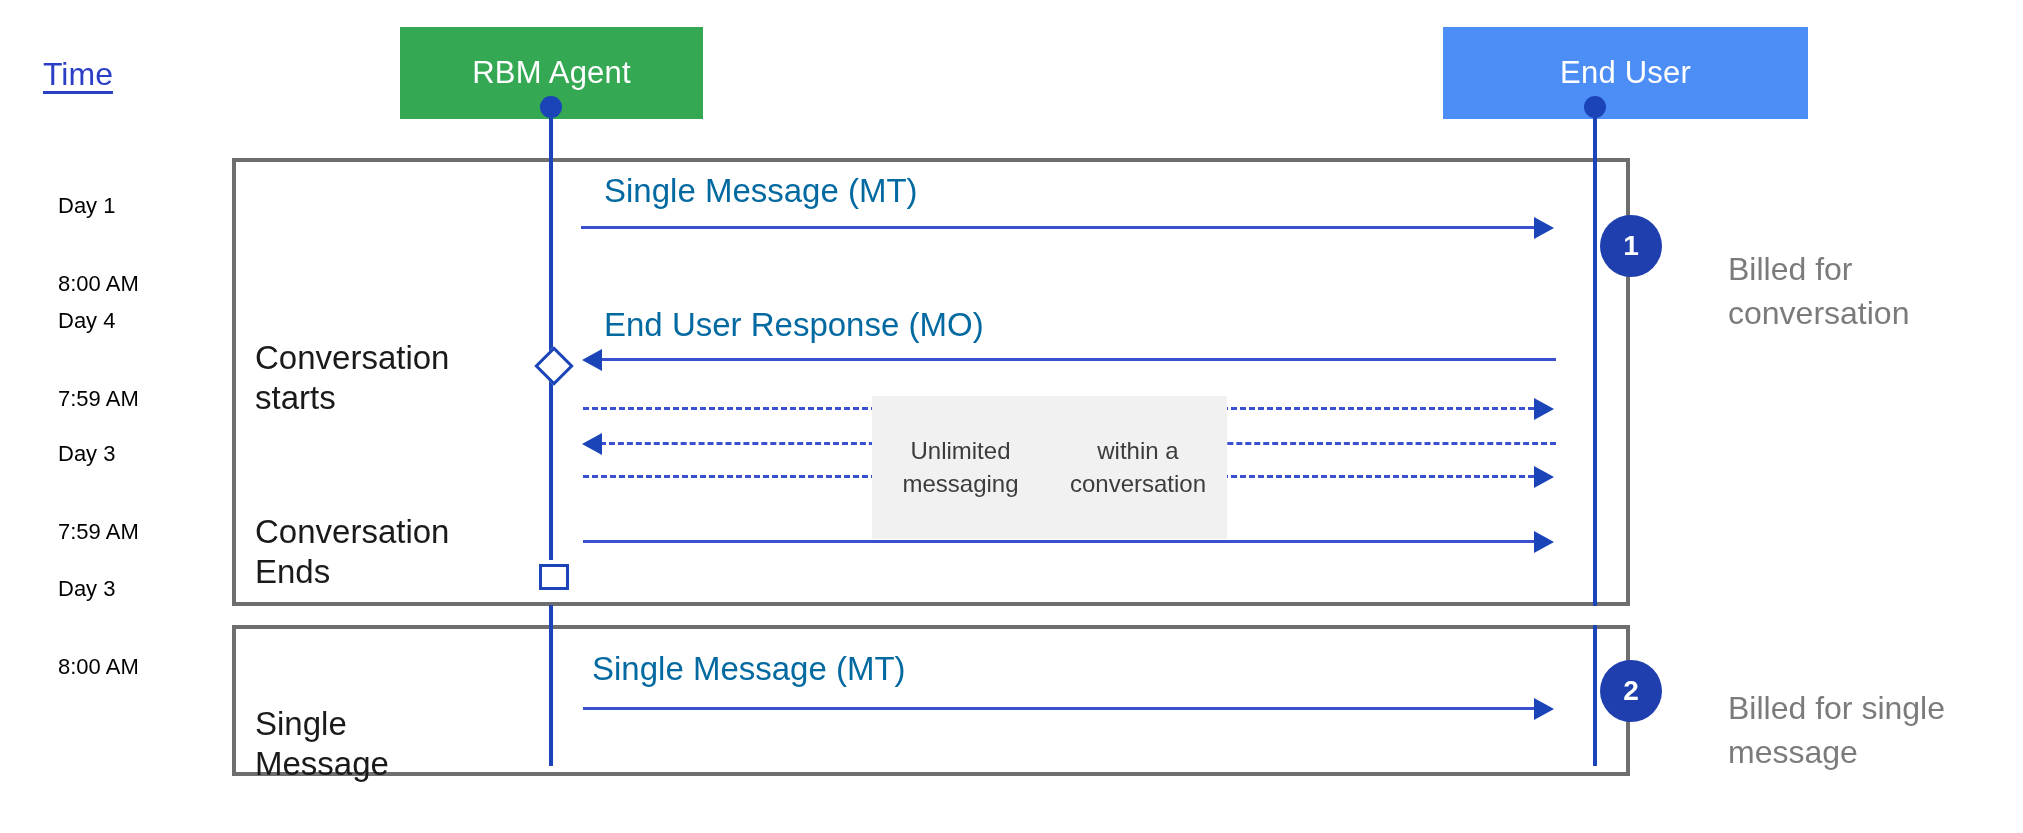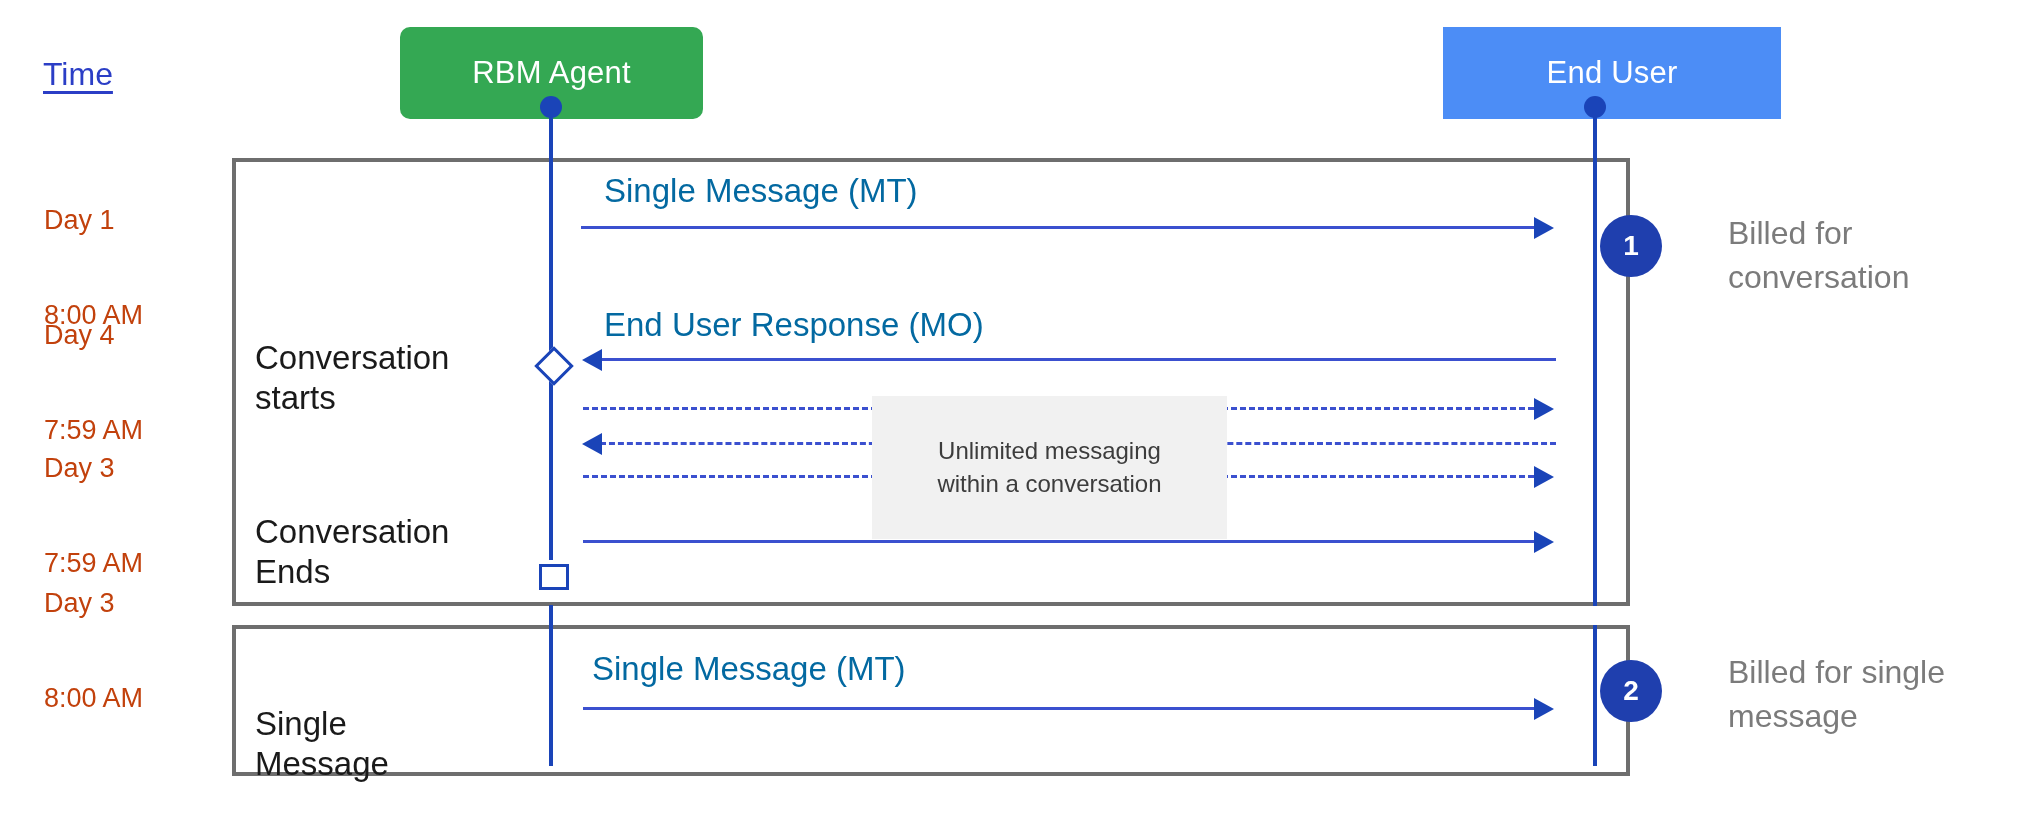--- a/index.html
+++ b/index.html
@@ -9,66 +9,66 @@
     -webkit-font-smoothing:antialiased;
   }
   #stage{position:absolute;left:0;top:0;width:2023px;height:833px;}
   .abs{position:absolute;}
 
   
   .actor-box{
     display:flex;align-items:center;justify-content:center;
     color:#ffffff;font-size:31px;letter-spacing:.2px;
   }
-  #actor-agent{left:400px;top:27px;width:303px;height:92px;background:#34a853;border-radius:10px;}
-  #actor-user{left:1443px;top:27px;width:338px;height:92px;background:#4c8df6;}
+  #actor-agent{left:400px;top:27px;width:303px;height:92px;background:#34a853;}
+  #actor-user{left:1443px;top:27px;width:365px;height:92px;background:#4c8df6;}
 
   
   .lifeline{background:#1a44b8;width:4px;}
   .lifeline-head{
     width:22px;height:22px;border-radius:50%;background:#1a44b8;
   }
 
   
   .group-box{border:4px solid #6e6e6e;background:transparent;box-sizing:border-box;}
   #group-conversation{left:232px;top:158px;width:1398px;height:448px;}
   #group-single{left:232px;top:625px;width:1398px;height:151px;}
 
   
   .time-head{
     color:#2b3ec6;font-size:32px;text-decoration:underline;
     text-underline-offset:6px;
   }
-  .time-label{color:#c2410c;font-size:27px;line-height:1.17;white-space:pre;}
+  .time-label{color:#000000;font-size:22px;line-height:1.17;white-space:pre;margin-left:14px;}
 
   
   .note-label{color:#1a1a1a;font-size:33px;line-height:1.2;white-space:pre;}
   .msg-label{color:#0369a1;font-size:33px;white-space:nowrap;}
 
   
   .arrow-line{height:0;border-top:3px solid #3b50cf;}
   .arrow-line.dashed{border-top:3px dashed #3b50cf;}
   .arrow-head{width:0;height:0;border-top:11px solid transparent;border-bottom:11px solid transparent;}
   .arrow-head.right{border-left:20px solid #1a44b8;}
   .arrow-head.left{border-right:20px solid #1a44b8;}
 
   
   #unlimited-note{
     left:872px;top:396px;width:355px;height:143px;background:#f1f1f1;
-    display:flex;flex-direction:column;align-items:center;justify-content:center;
+    display:flex;flex-direction:row;align-items:center;justify-content:center;
     color:#3c3c3c;font-size:24px;line-height:1.35;text-align:center;
   }
 
   
   .badge{
     width:62px;height:62px;border-radius:50%;background:#1f3fae;color:#fff;
     display:flex;align-items:center;justify-content:center;
     font-size:28px;font-weight:bold;
   }
-  .billing-text{color:#7b7b7b;font-size:32px;line-height:1.38;white-space:pre;}
+  .billing-text{color:#7b7b7b;font-size:32px;line-height:1.38;white-space:pre;margin-top:36px;}
 
   
   .diamond{
     width:22px;height:22px;background:#ffffff;border:3px solid #1a44b8;
     transform:rotate(45deg);
   }
   .square-marker{
     width:24px;height:20px;background:#ffffff;border:3px solid #1a44b8;
   }
 </style>

